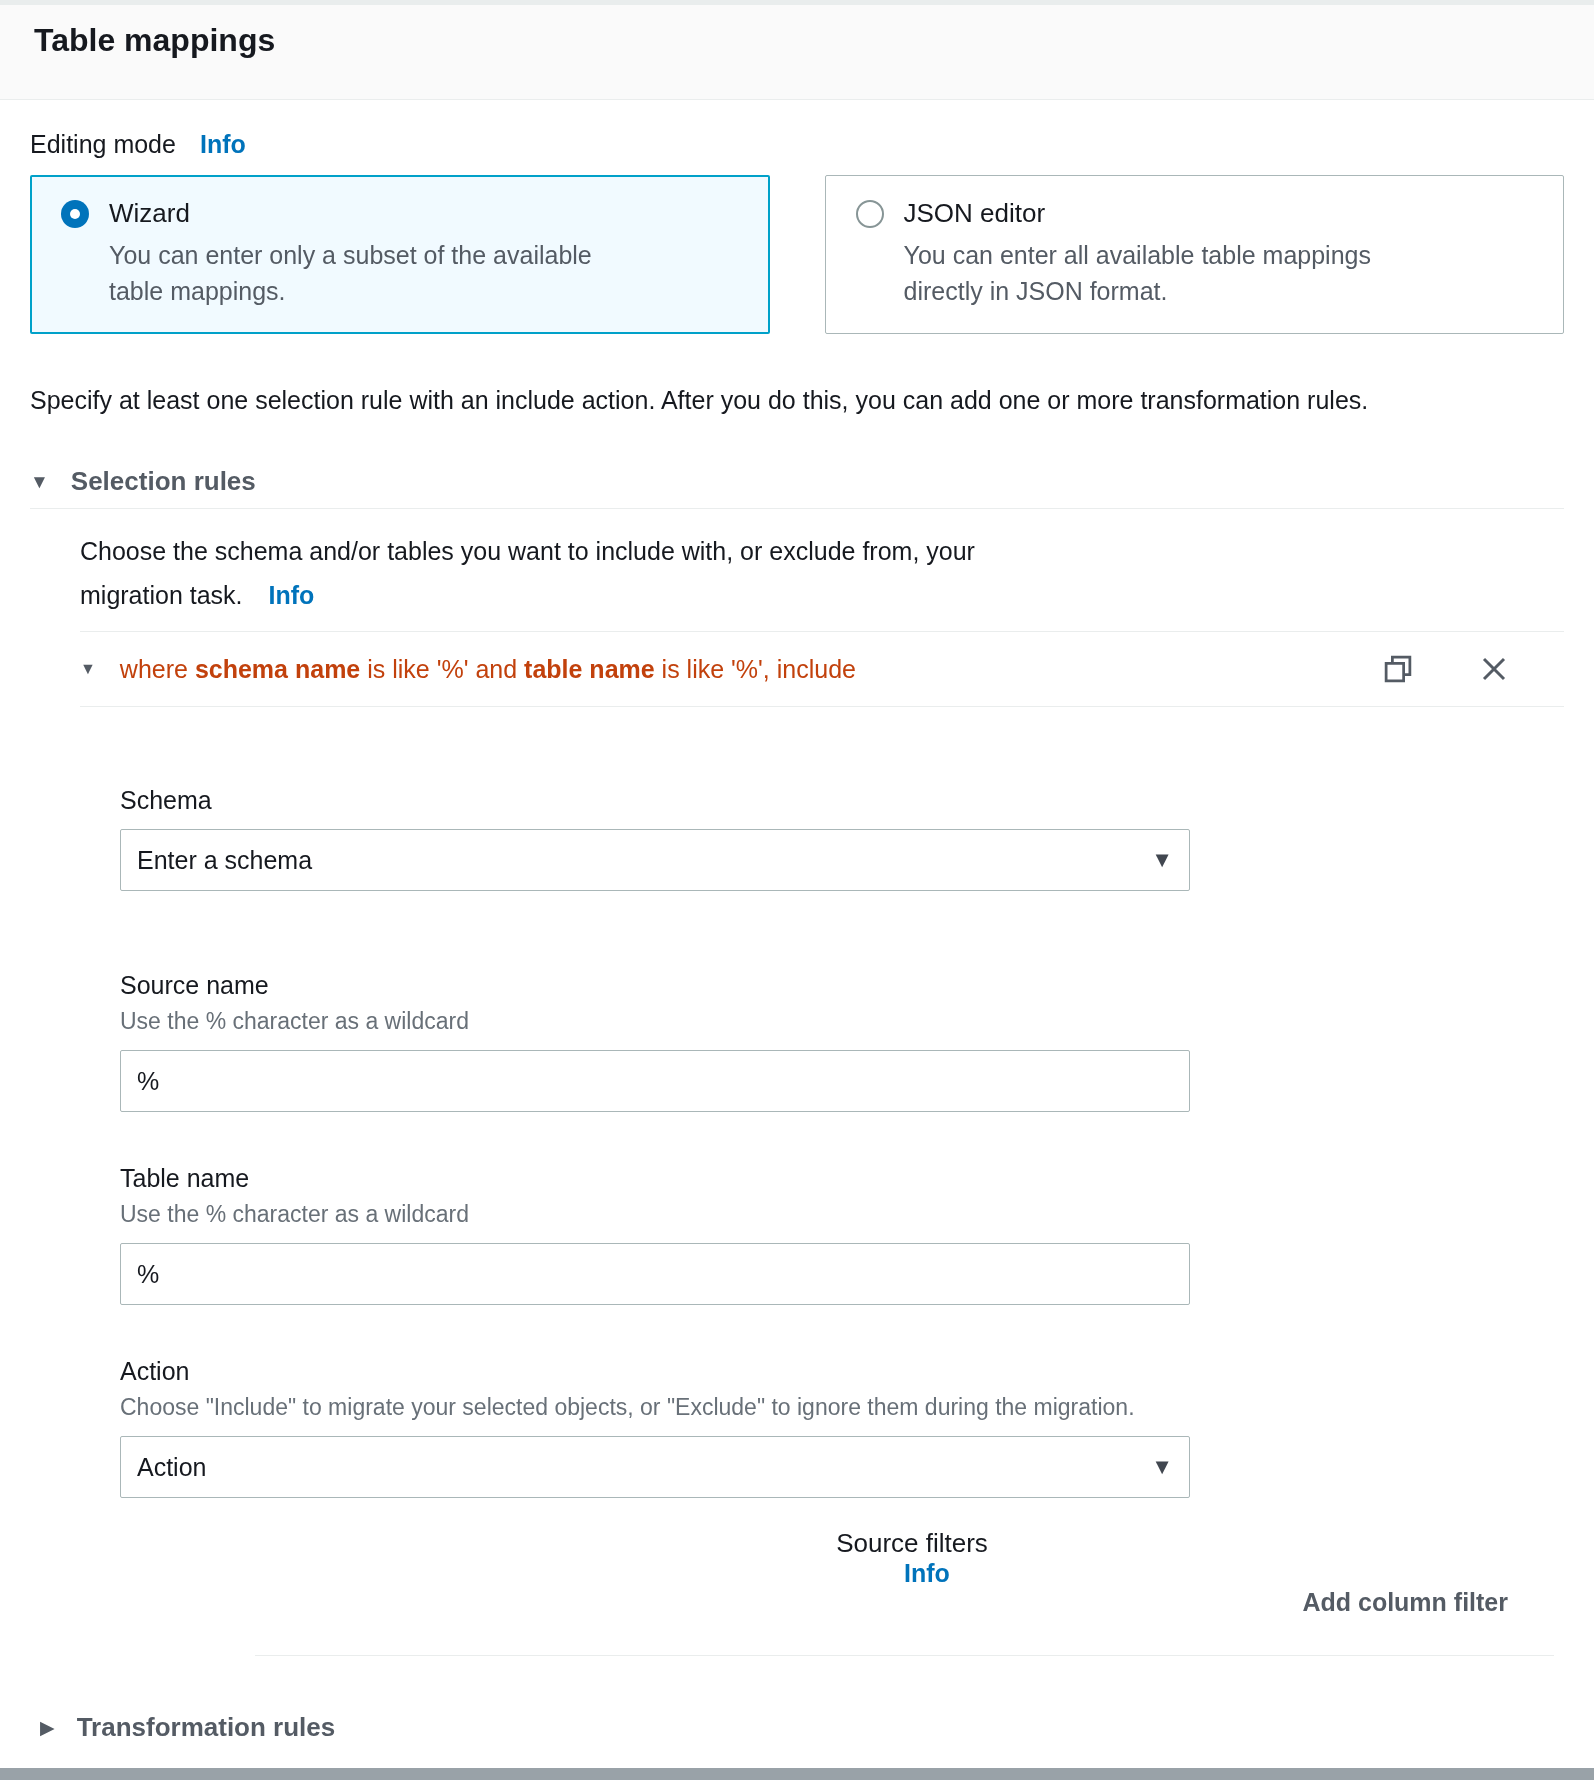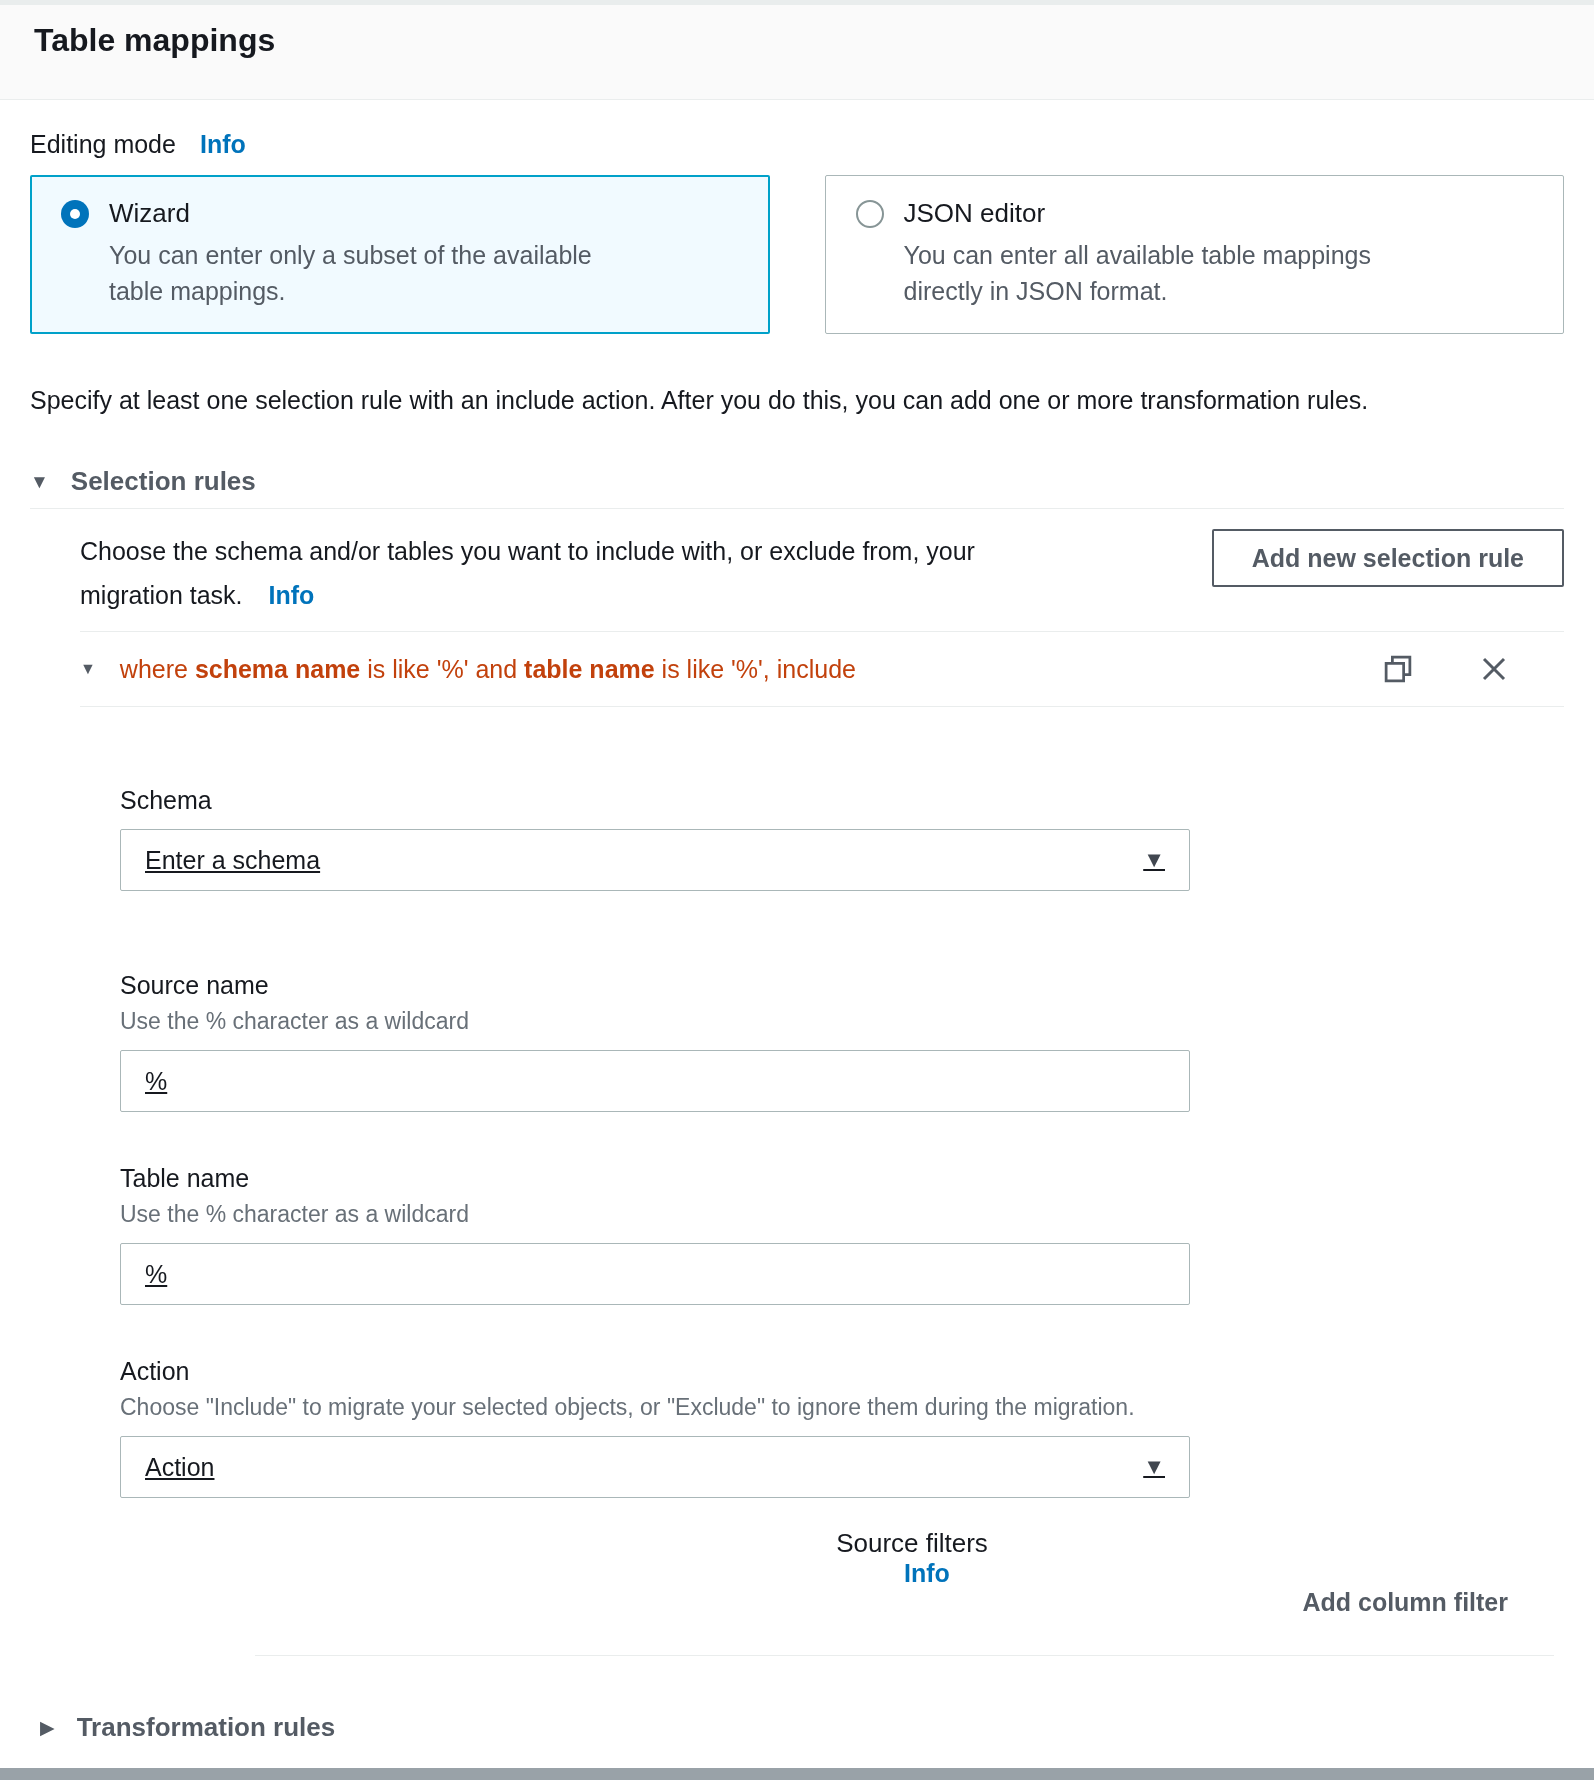--- a/index.html
+++ b/index.html
@@ -63,22 +63,22 @@
   .rule-summary strong { font-weight:700; }
   .rule-actions { margin-left:auto; margin-right:55px; display:flex; align-items:center; gap:66px; }
   .icon-btn { background:none; border:none; cursor:pointer; padding:0; line-height:0; }
 
   .rule-form { margin-left:90px; margin-top:75px; width:1070px; }
   .field-label { font-size:25px; color:#16191f; line-height:37px; }
   .field-caption { font-size:23px; color:#687078; line-height:34px; }
   .control {
     margin-top:10px; height:62px; width:100%;
     border:1px solid #aab7b8; border-radius:2px; background:#ffffff;
-    display:flex; align-items:center; padding:0 24px;
-    font-size:25px; color:#16191f; cursor:pointer;text-decoration:underline;
+    display:flex; align-items:center; padding:0 16px;
+    font-size:25px; color:#16191f; cursor:pointer;
   }
   .control.gap12 { margin-top:12px; }
   input.control {
     font-family:"Liberation Sans", sans-serif; display:block; cursor:text;
   }
   .select-caret { margin-left:auto; font-size:22px; color:#414750; line-height:1; }
   .mb52 { margin-bottom:76px; }
   .mb48 { margin-bottom:48px; }
 
   .source-filters-row { margin-left:230px; margin-top:30px; display:flex; align-items:center;flex-direction:column; }
@@ -132,21 +132,20 @@
   <div class="section-header">
     <span class="caret">▼</span>
     <span class="section-title">Selection rules</span>
   </div>
   <div class="divider full"></div>
 
   <div class="choose-row">
     <div class="choose-text">
       <span>Choose the schema and/or tables you want to include with, or exclude from, your migration task.</span><a class="info-link">Info</a>
     </div>
-    <button class="add-rule-btn">Add new selection rule</button>
   </div>
 
   <div class="divider indent rule-divider"></div>
 
   <div class="rule-header">
     <span class="caret small">▼</span>
     <span class="rule-summary"><span>where </span><strong>schema name</strong><span> is like '%' and </span><strong>table name</strong><span> is like '%', include</span></span>
     <span class="rule-actions">
       <button class="icon-btn">
         <svg width="30" height="30" viewBox="0 0 24 24">

